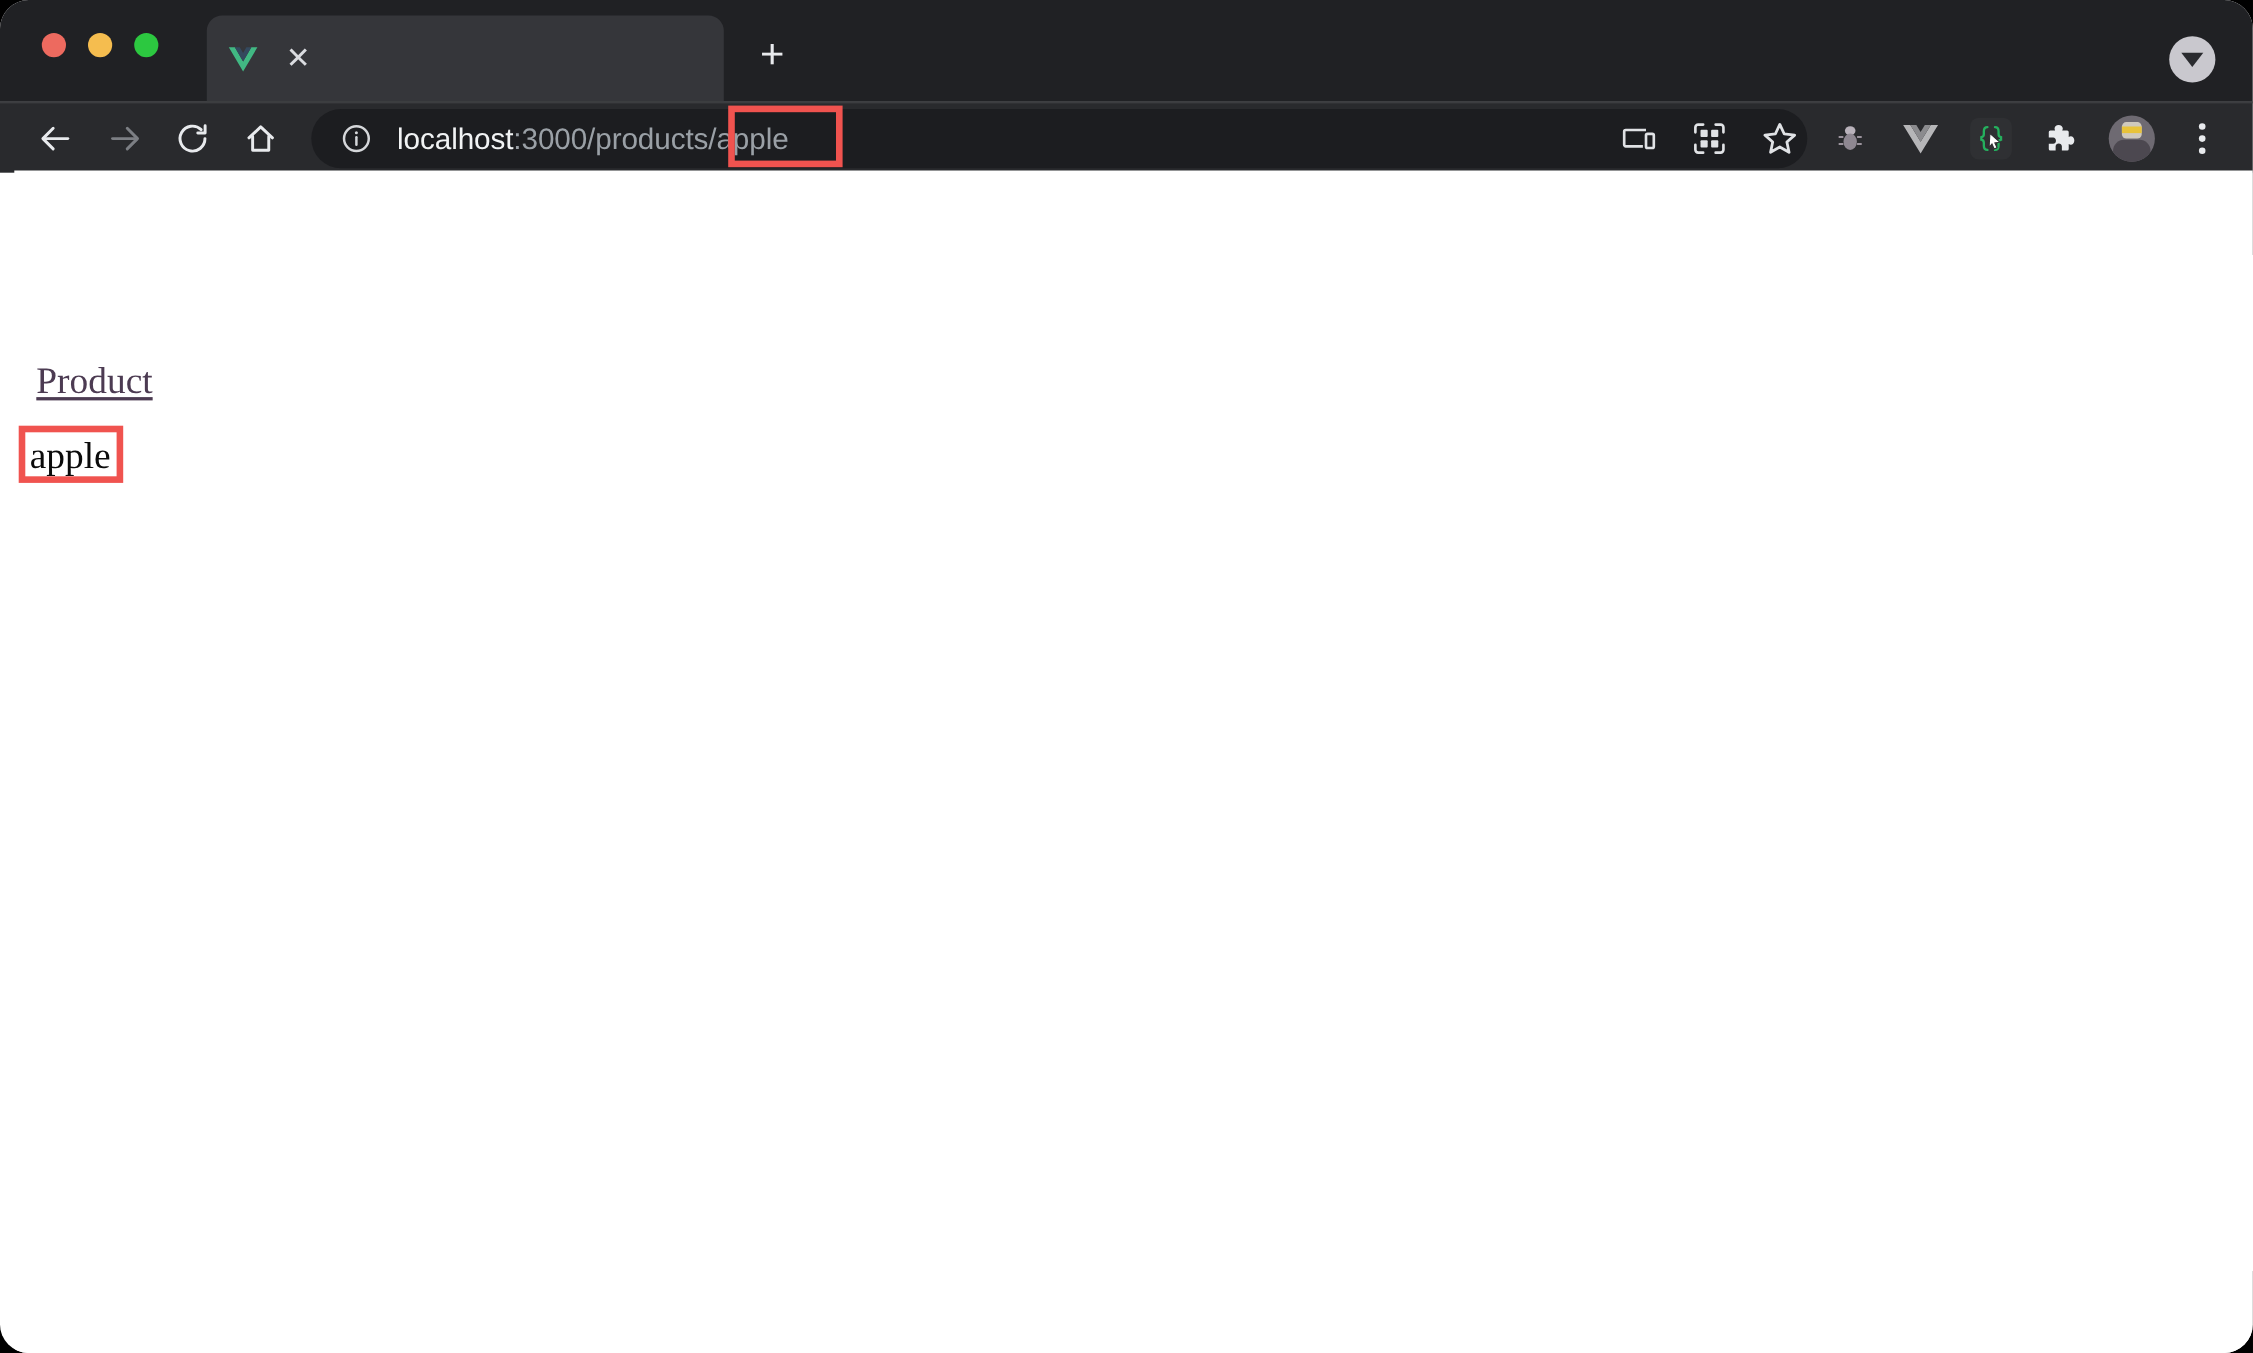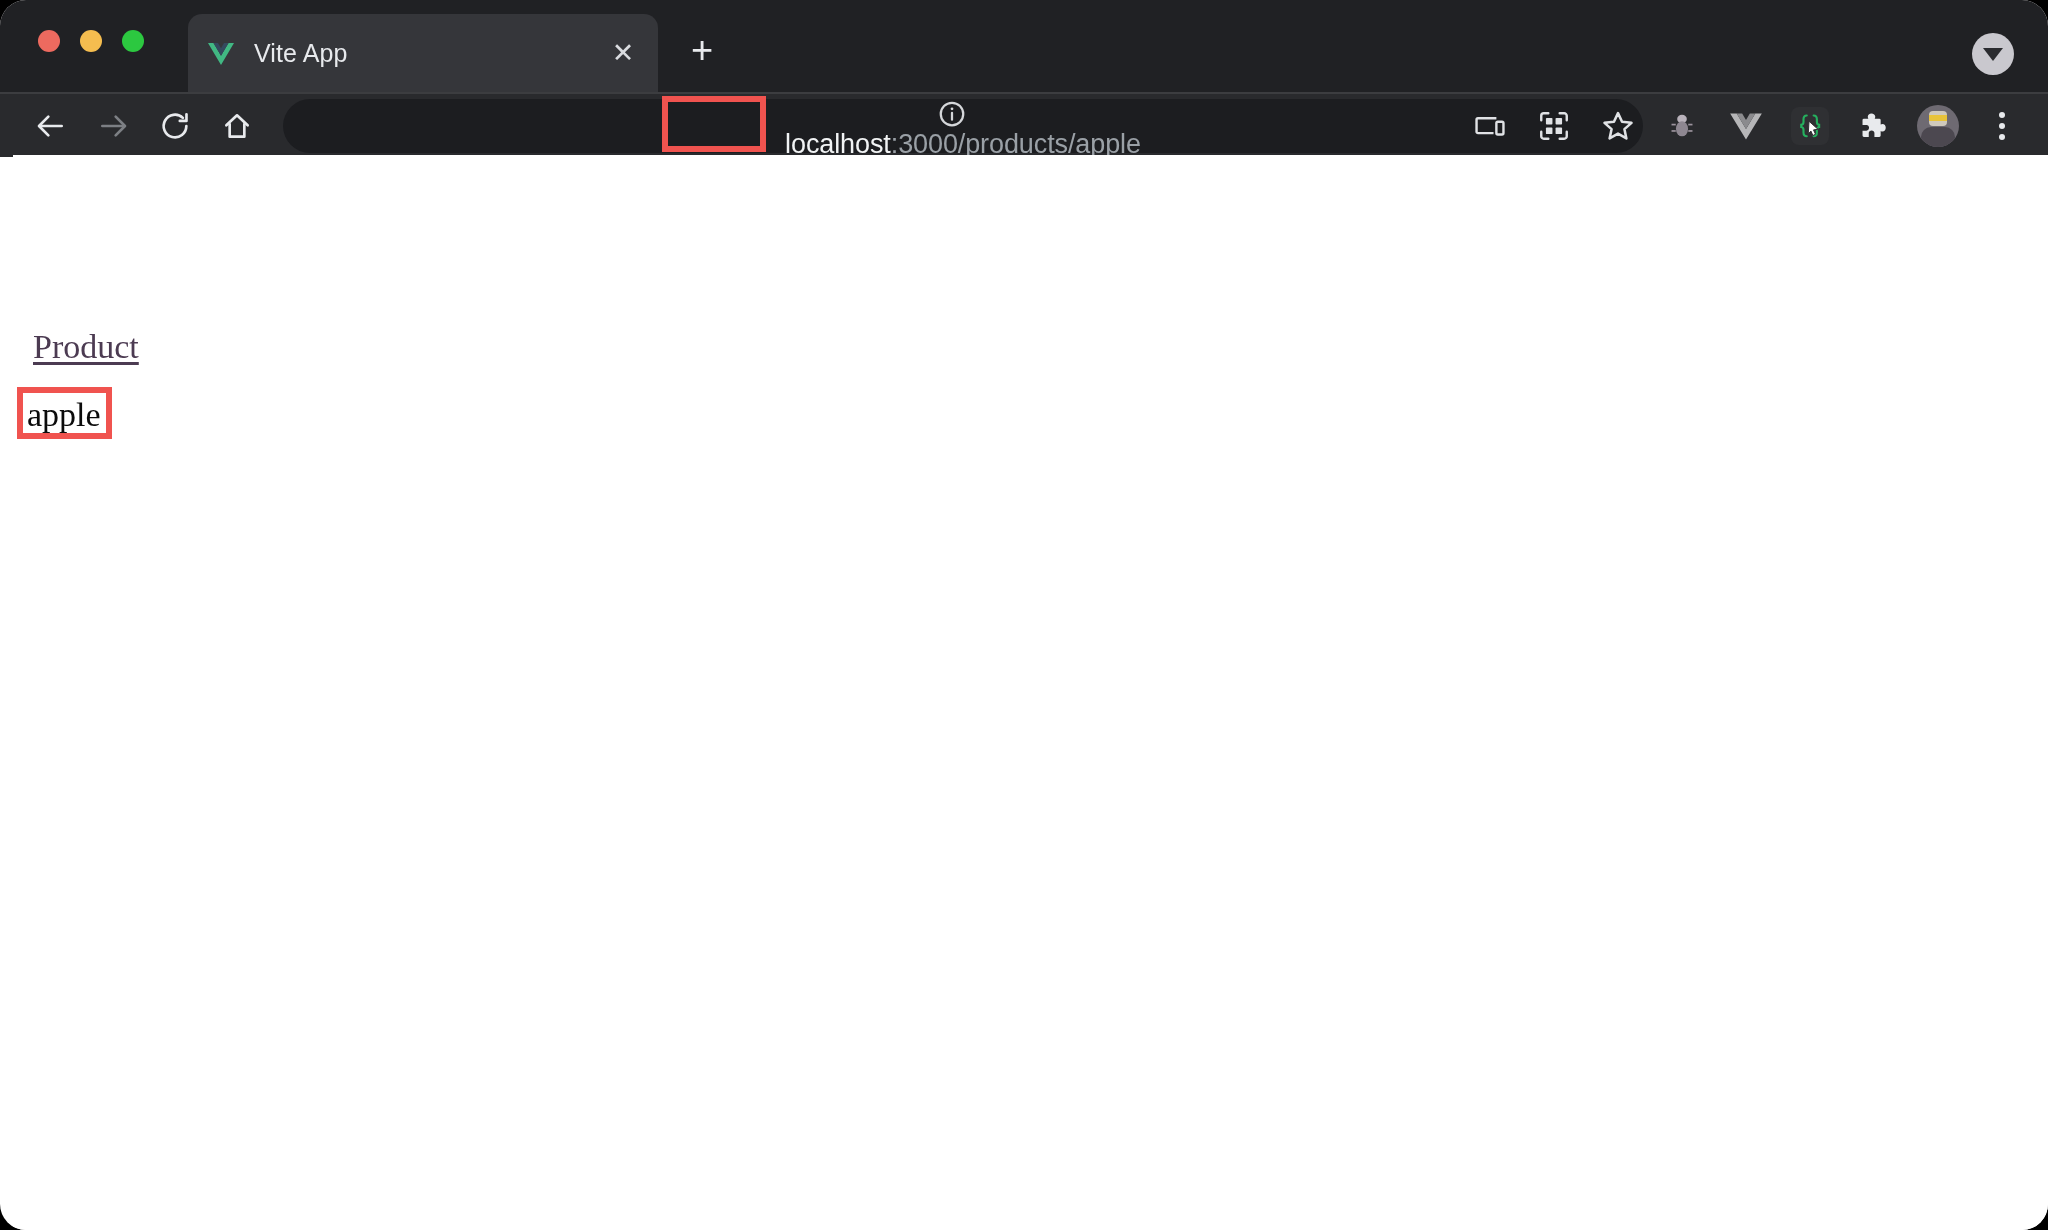--- a/index.html
+++ b/index.html
@@ -171,21 +171,20 @@
     left: 283px;
     top: 5px;
     width: 1360px;
     height: 54px;
     background: #1c1d20;
     border-radius: 27px;
     display: flex;
     align-items: center;
     padding: 0 26px;
     box-sizing: border-box;
-    flex-direction: column;
   }
   .omnibox-info {
     flex: 0 0 auto;
     margin-right: 22px;
     display: flex;
     align-items: center;
   }
   .url-text {
     font-family: "Liberation Sans", sans-serif;
     font-size: 27px;
@@ -343,21 +342,20 @@
         <div class="tl-dot tl-green"></div>
       </div>
 
       <div class="tab">
         <span class="tab-favicon">
           <svg width="30" height="30" viewBox="0 0 30 30">
             <polygon points="2,5 15,27 28,5 22.5,5 15,17.8 7.5,5" fill="#41b883"></polygon>
             <polygon points="7.5,5 15,17.8 22.5,5 18,5 15,10.2 12,5" fill="#34495e"></polygon>
           </svg>
         </span>
-        <span class="tab-title">Vite App</span>
         <span class="tab-close">✕</span>
       </div>
 
       <div class="new-tab-btn">+</div>
 
       <div class="tab-list-btn">
         <span class="caret"></span>
       </div>
     </div>
 

